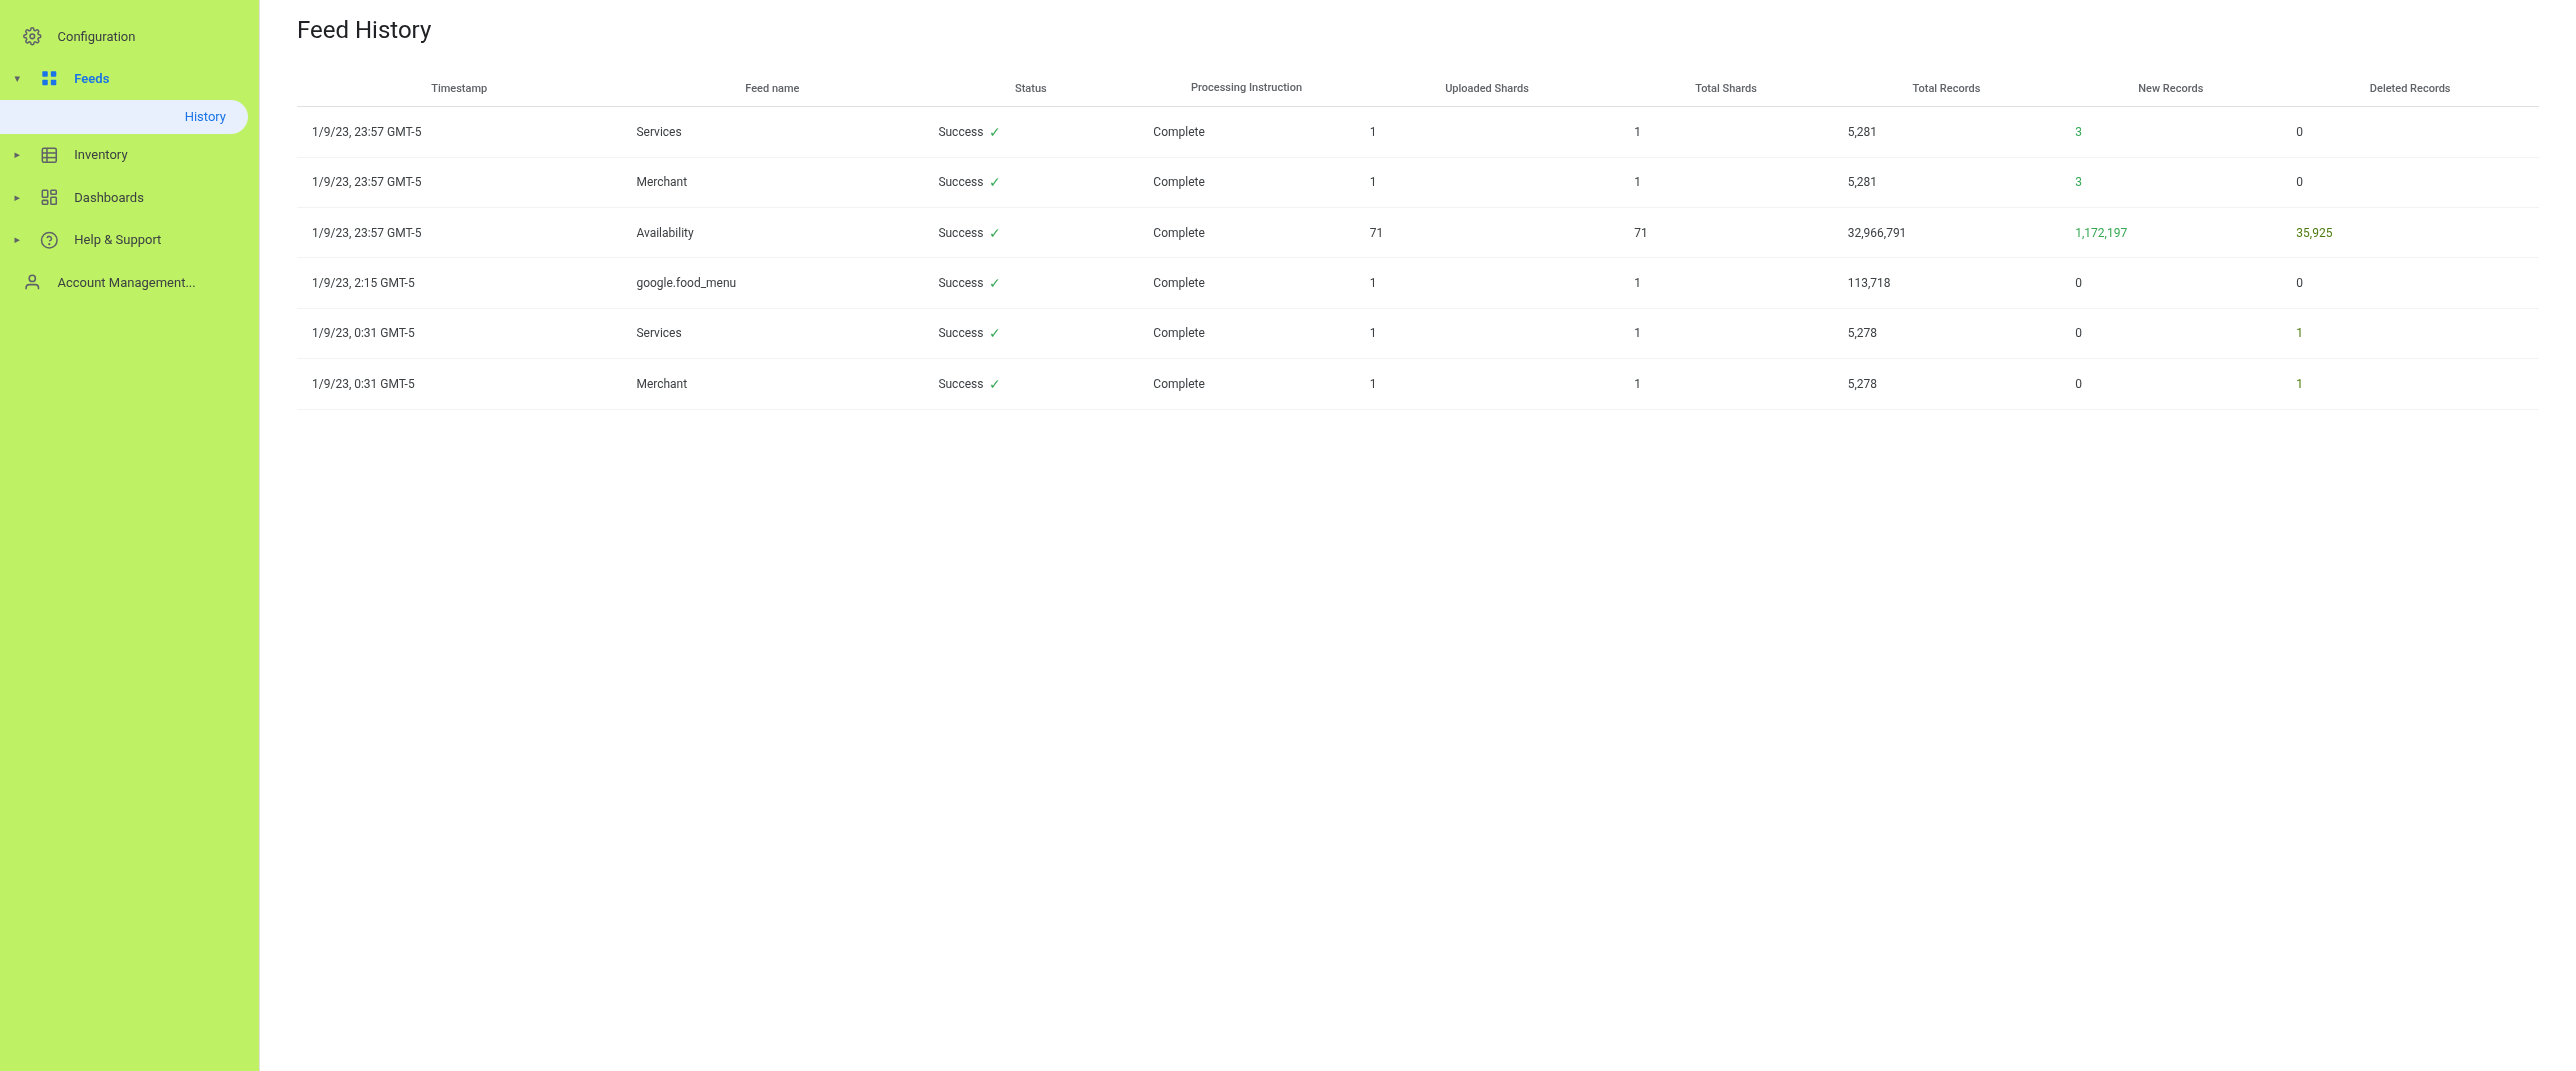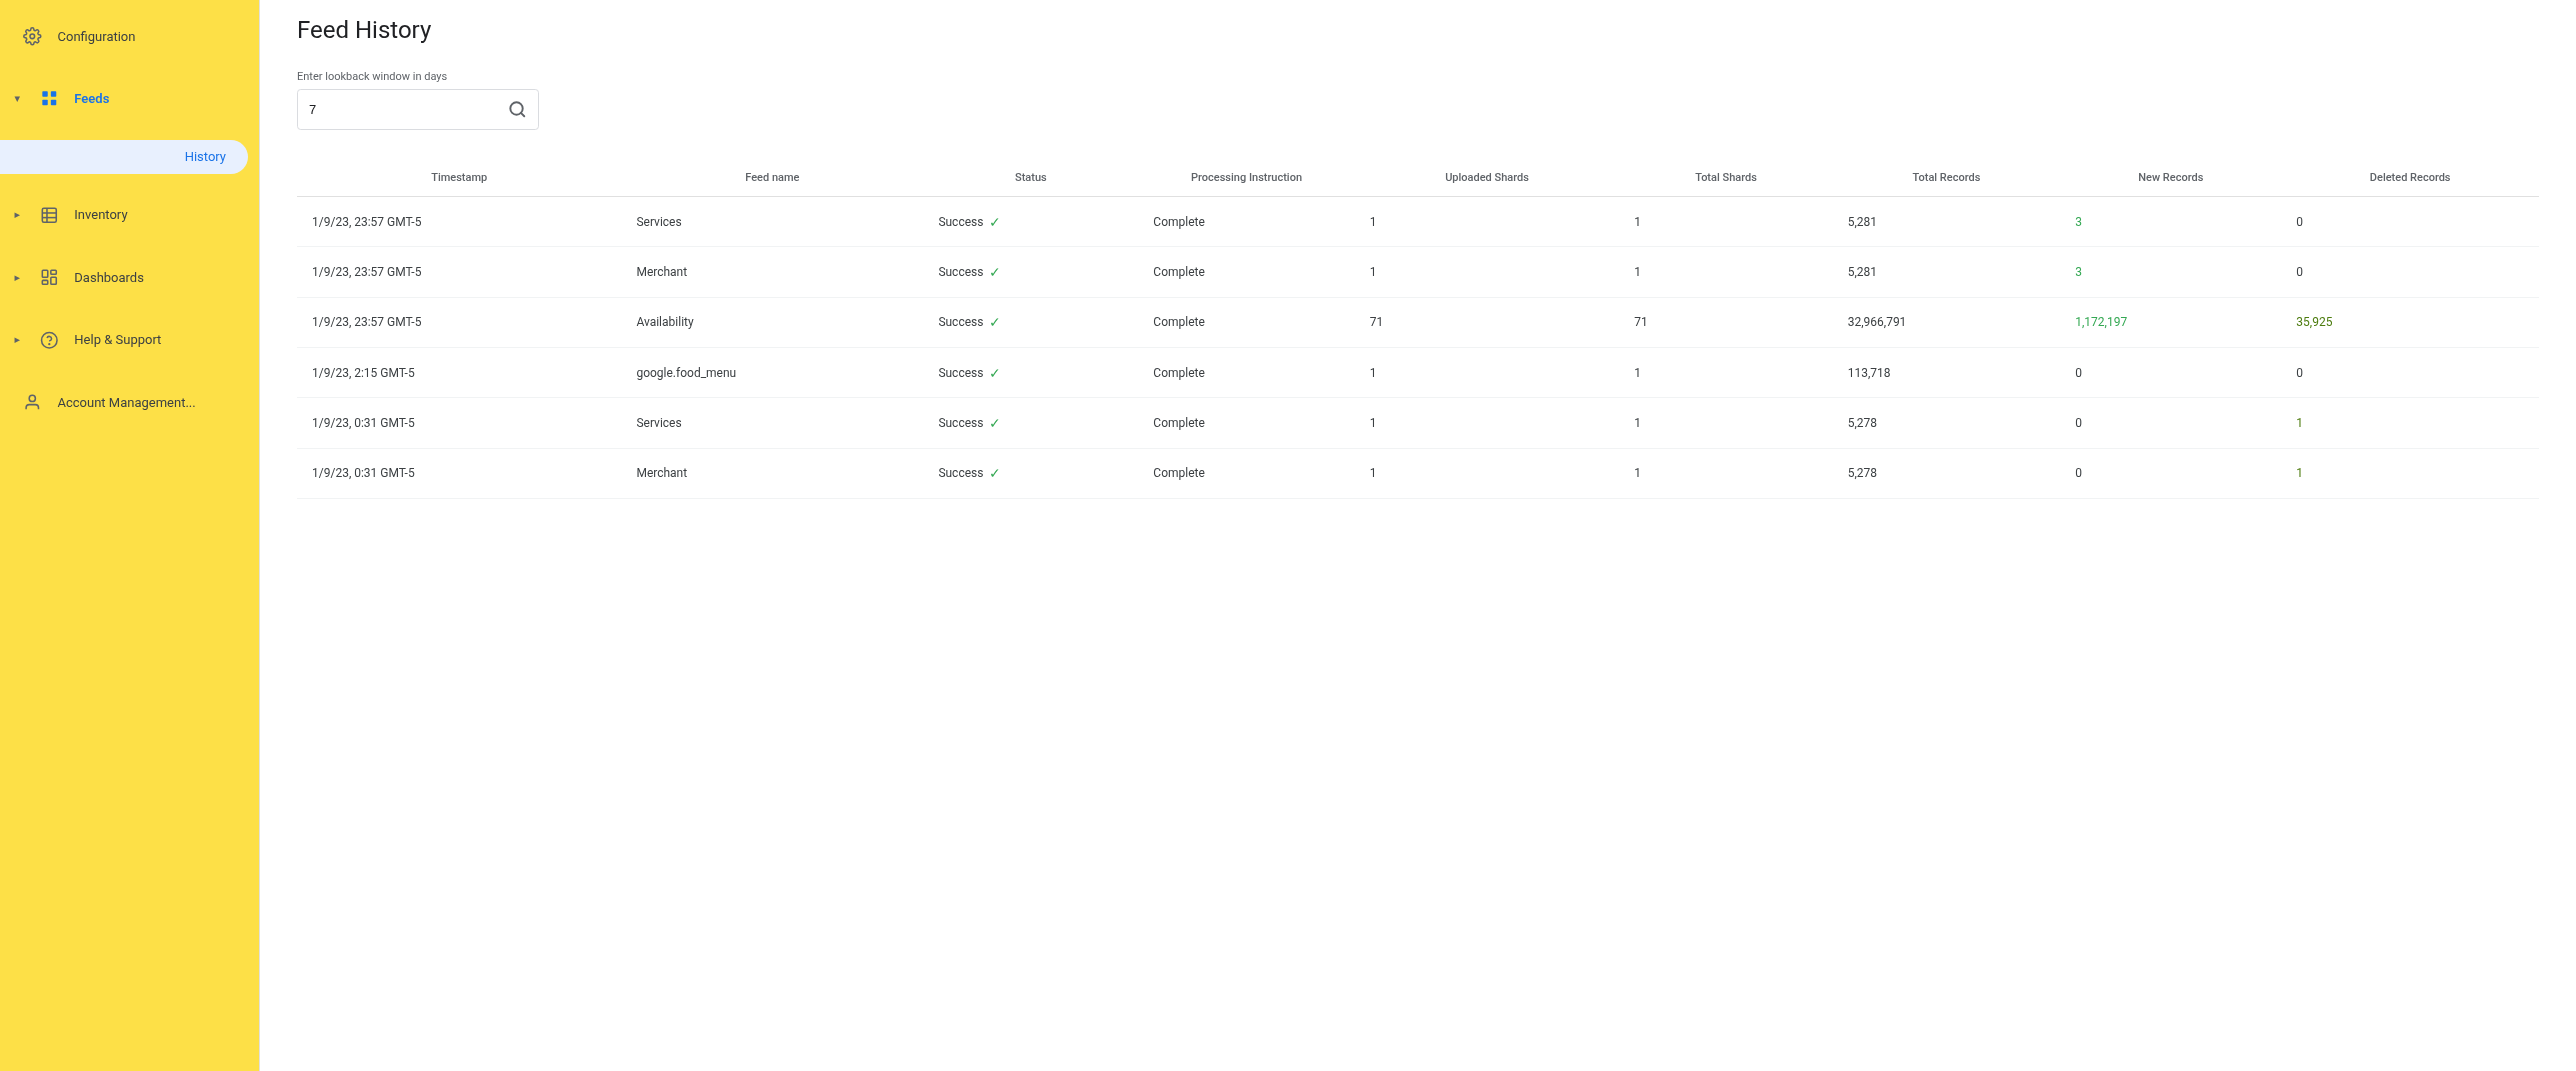--- a/index.html
+++ b/index.html
@@ -2,27 +2,26 @@
 <html style="font-size:15px"><head>
   <meta charset="utf-8">
   <style>
     * { box-sizing: border-box; margin: 0; padding: 0; }
     body { font-family: 'Google Sans', Roboto, Arial, sans-serif; font-size: 13px; color: #202124; background: #fff; display: flex; height: 100vh; overflow: hidden; }
 
     
     .sidebar {
       width: 260px;
       min-width: 260px;
-      background: #fde047;
+      background: #bef264;
       border-right: 0.9px solid #e0e0e0;
       padding: 15px 0;
       overflow-y: auto;
       display: flex;
       flex-direction: column;
-      gap: 20px;
     }
     .sidebar-item {
       display: flex;
       align-items: center;
       padding: 11px 22px;
       cursor: pointer;
       font-size: 13px;
       color: #3c4043;
       border-radius: 0 22px 22px 0;
       margin-right: 11px;
@@ -215,32 +214,20 @@
     </span>
     <span>Account Management...</span>
   </div>
 
 </nav>
 
 <main class="main">
 
   <h1 class="page-title">Feed History</h1>
 
-  <div class="lookback-section">
-    <div class="lookback-label">Enter lookback window in days</div>
-    <div class="lookback-input-wrap">
-      <input type="text" value="7" style="">
-      <button class="search-btn" aria-label="Search">
-        <svg width="18.6" height="18.6" viewBox="0 0 24 24" fill="none" stroke="#5f6368" stroke-width="2.5" stroke-linecap="round" stroke-linejoin="round">
-          <circle cx="11" cy="11" r="8"></circle>
-          <line x1="21" y1="21" x2="16.65" y2="16.65"></line>
-        </svg>
-      </button>
-    </div>
-  </div>
 
   <div class="table-container">
     <table>
       <thead>
         <tr>
           <th>Timestamp</th>
           <th>Feed name</th>
           <th>Status</th>
           <th class="wrap">Processing Instruction</th>
           <th>Uploaded Shards</th>

